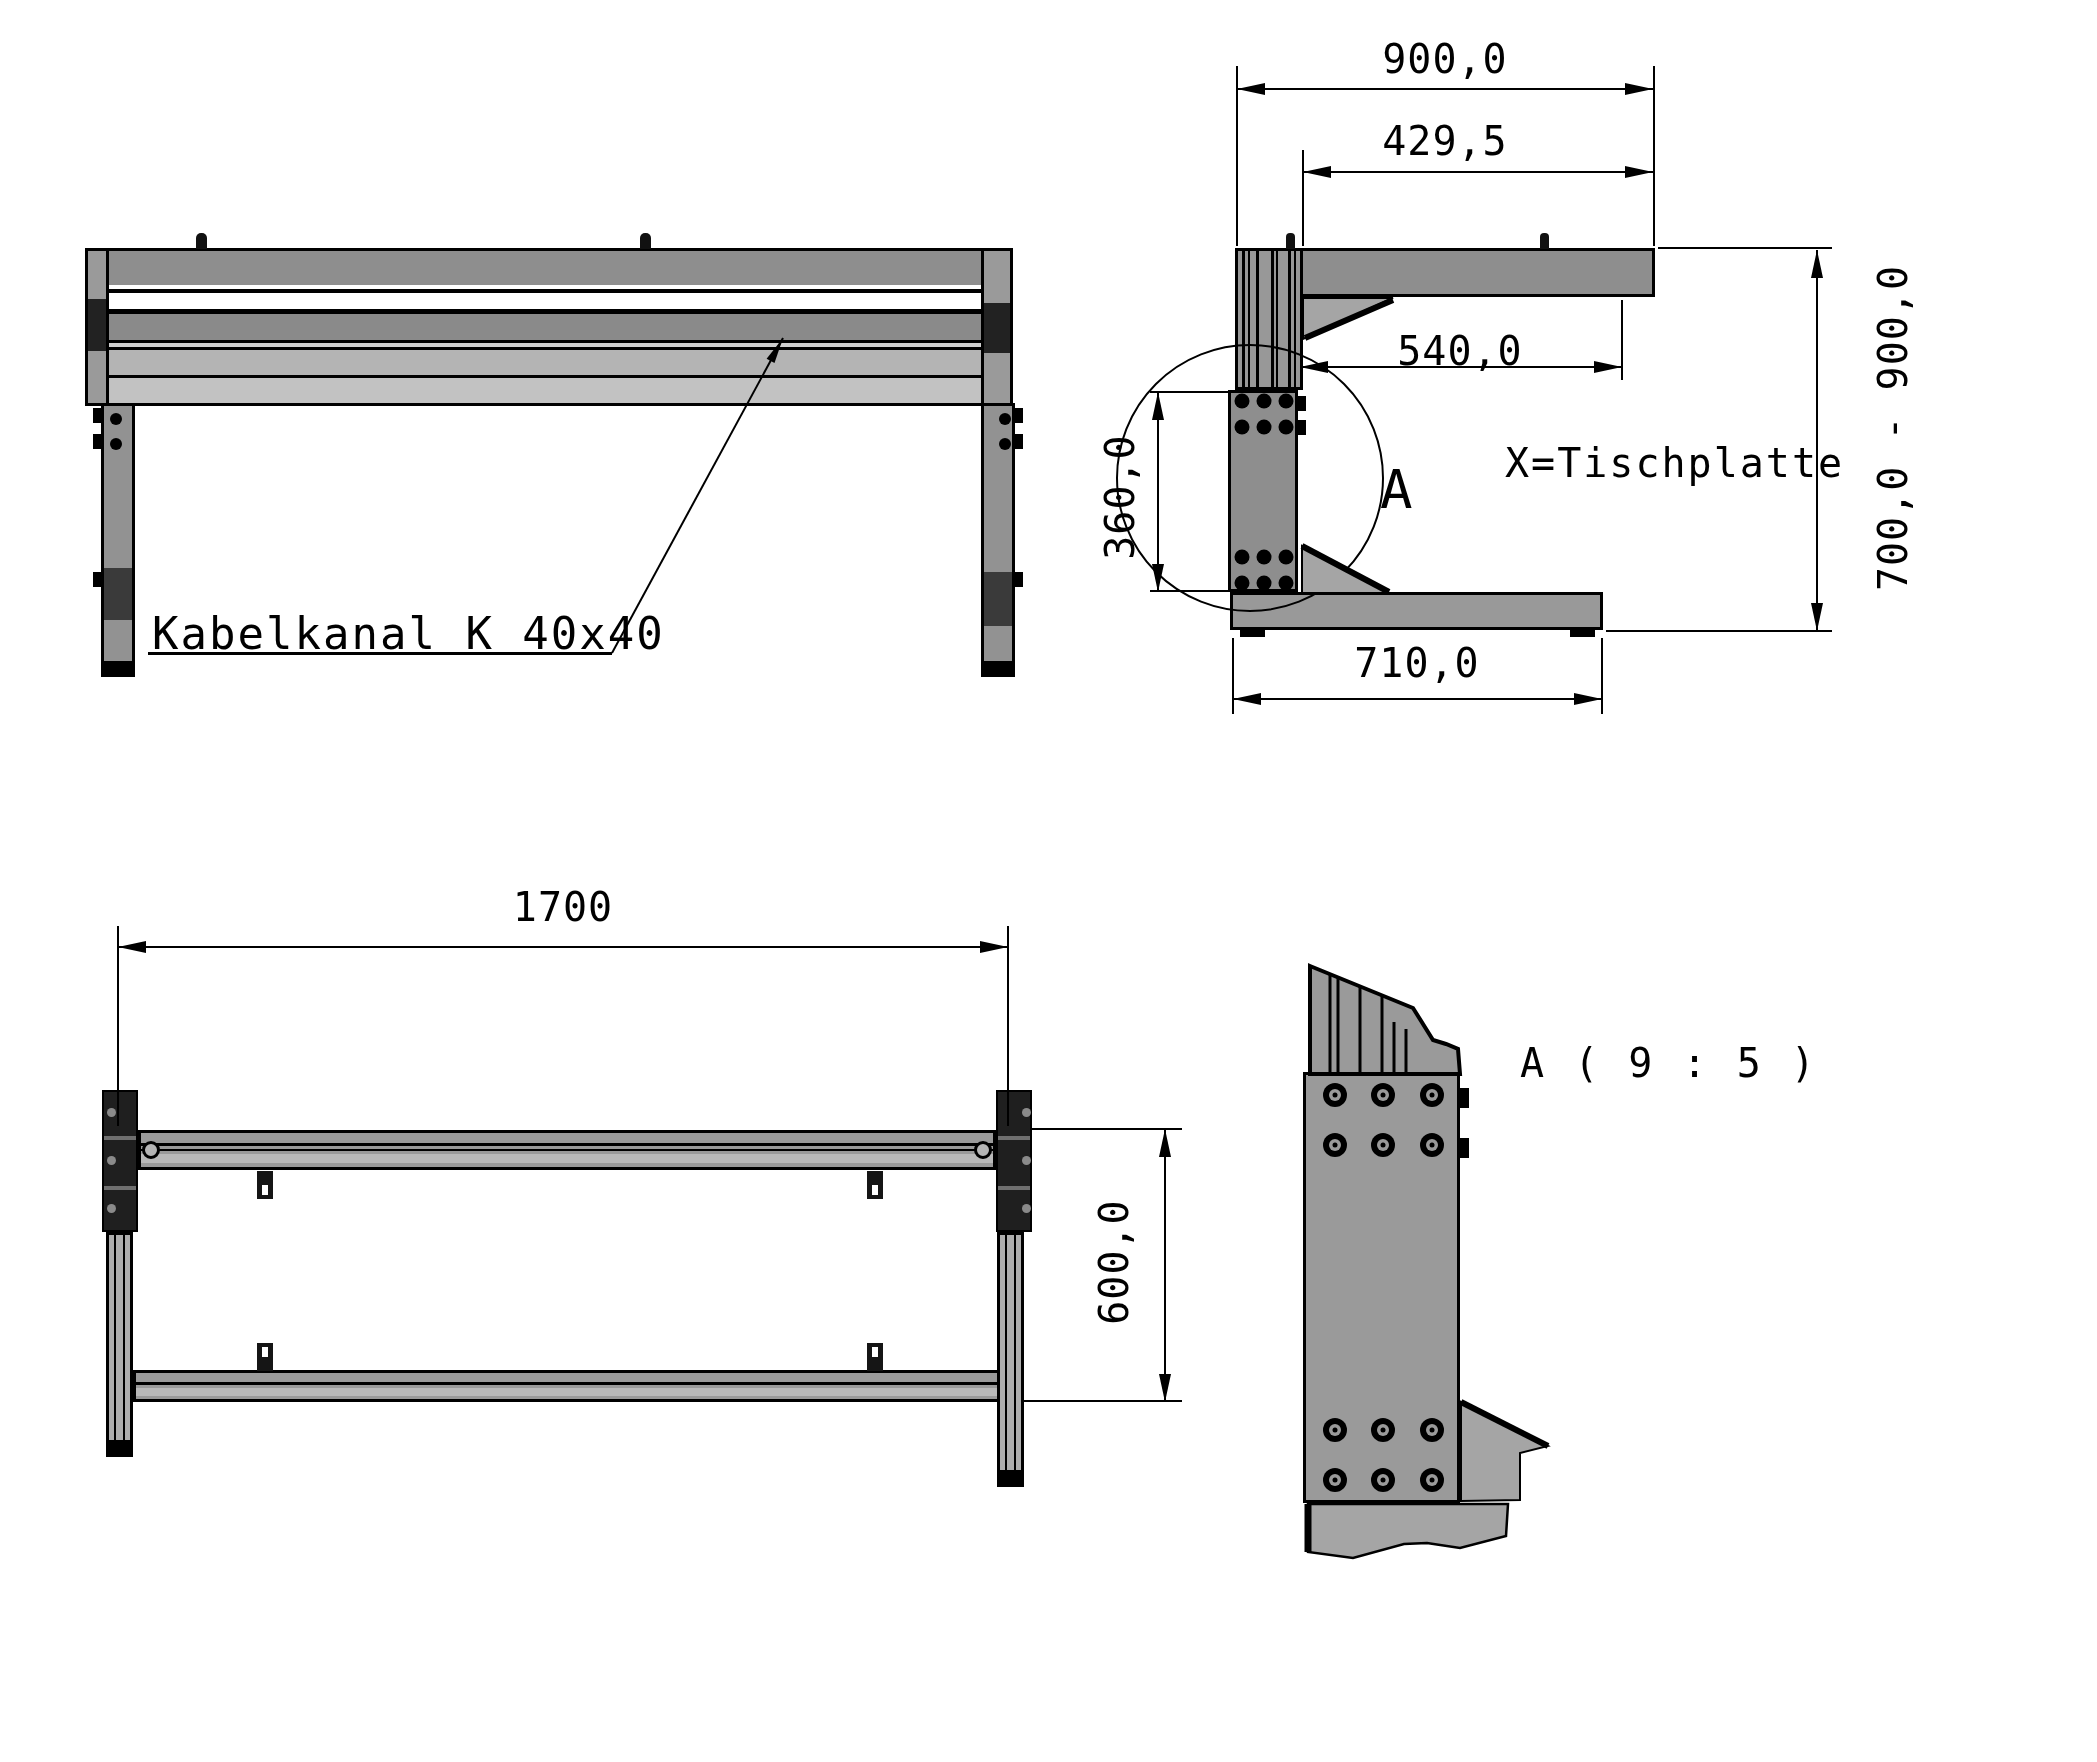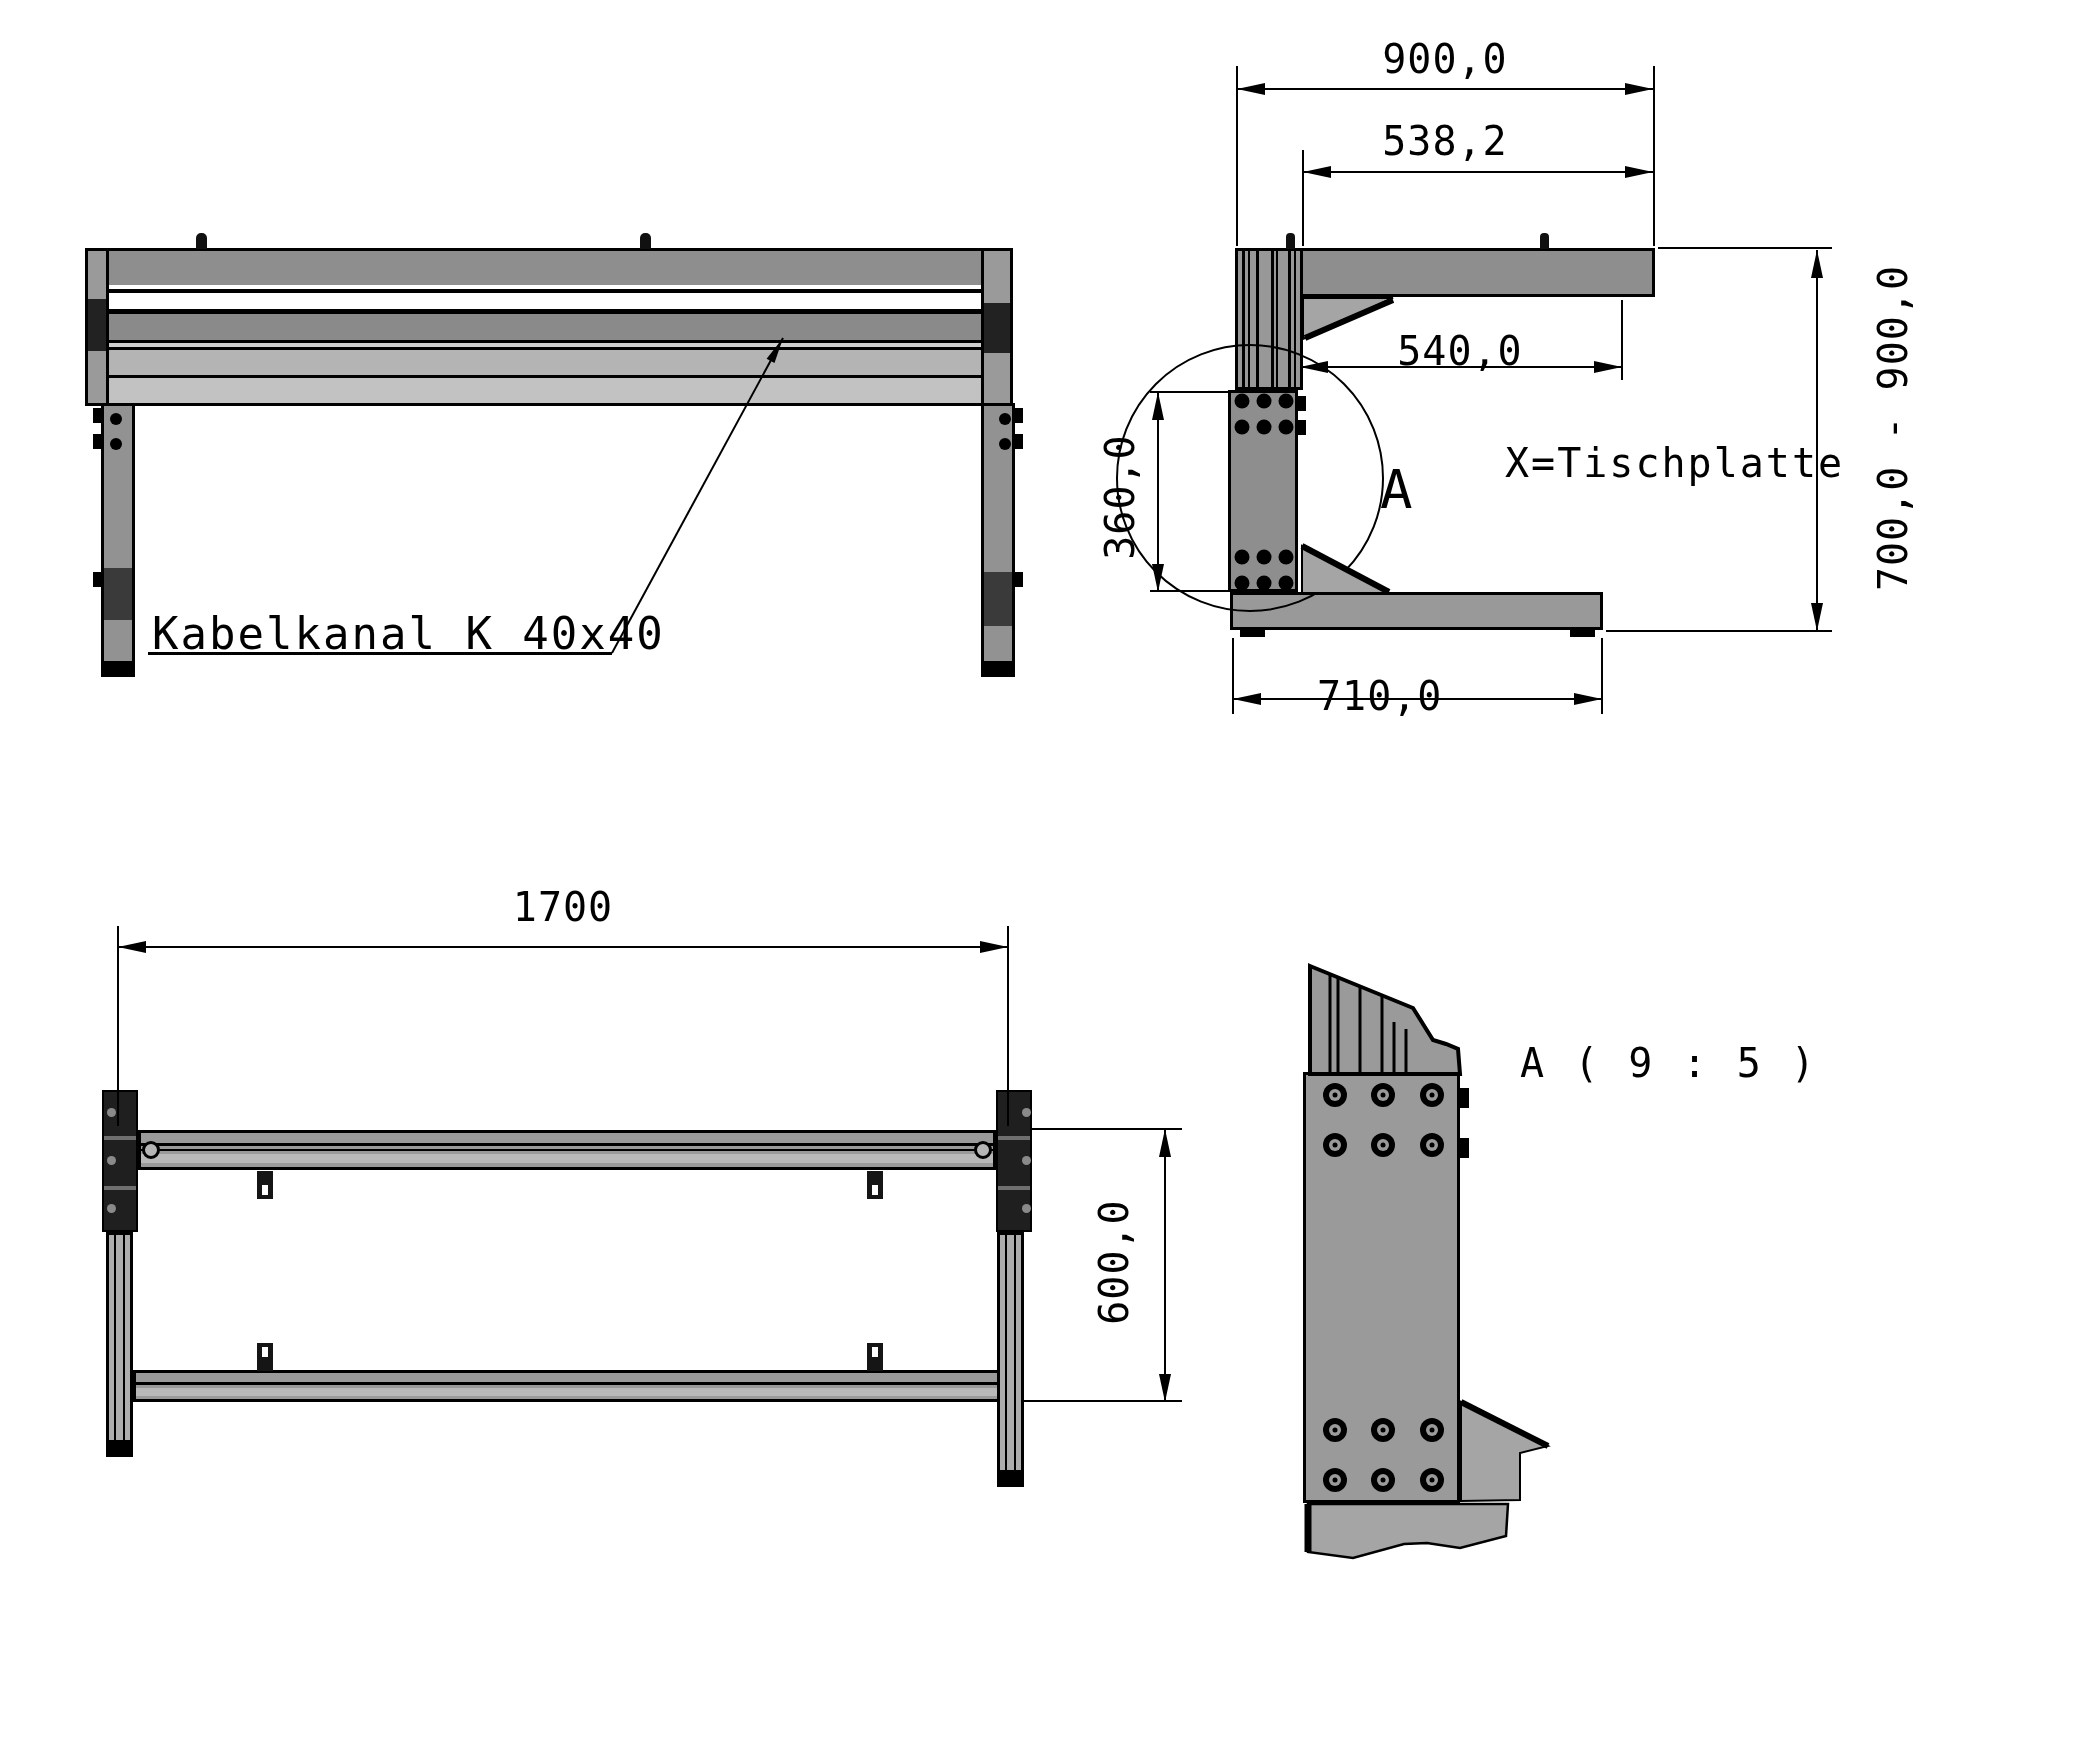--- a/index.html
+++ b/index.html
@@ -102,40 +102,40 @@
     <div class="txt" style="left:1505px;top:440px;font-size:40px;letter-spacing:2px;">X=Tischplatte</div>
     <div class="txt" style="left:1380px;top:458px;font-size:54px;">A</div>
 
     <div class="txt dim" style="left:1330px;top:36px;width:230px;text-align:center;">900,0</div>
     <div class="ln" style="left:1237px;top:88px;width:416px;height:2px;"></div>
     <div class="aL" style="left:1237px;top:83px;"></div>
     <div class="aR" style="left:1625px;top:83px;"></div>
     <div class="ln" style="left:1236px;top:66px;width:2px;height:180px;"></div>
     <div class="ln" style="left:1653px;top:66px;width:2px;height:180px;"></div>
 
-    <div class="txt dim" style="left:1330px;top:118px;width:230px;text-align:center;">538,2</div>
+    <div class="txt dim" style="left:1330px;top:118px;width:230px;text-align:center;">429,5</div>
     <div class="ln" style="left:1303px;top:171px;width:350px;height:2px;"></div>
     <div class="aL" style="left:1303px;top:166px;"></div>
     <div class="aR" style="left:1625px;top:166px;"></div>
     <div class="ln" style="left:1302px;top:150px;width:2px;height:96px;"></div>
 
     <div class="txt dim" style="left:1360px;top:328px;width:200px;text-align:center;">540,0</div>
     <div class="ln" style="left:1300px;top:366px;width:322px;height:2px;"></div>
     <div class="aL" style="left:1300px;top:361px;"></div>
     <div class="aR" style="left:1594px;top:361px;"></div>
     <div class="ln" style="left:1621px;top:300px;width:2px;height:80px;"></div>
 
     <div class="rotc" style="left:1120px;top:497px;"><span>360,0</span></div>
     <div class="ln" style="left:1157px;top:392px;width:2px;height:200px;"></div>
     <div class="aU" style="left:1152px;top:392px;"></div>
     <div class="aD" style="left:1152px;top:564px;"></div>
     <div class="ln" style="left:1150px;top:391px;width:78px;height:2px;"></div>
     <div class="ln" style="left:1150px;top:590px;width:78px;height:2px;"></div>
 
-    <div class="txt dim" style="left:1317px;top:640px;width:200px;margin-top:33px;">710,0</div>
+    <div class="txt dim" style="left:1317px;top:640px;width:200px;text-align:center;">710,0</div>
     <div class="ln" style="left:1233px;top:698px;width:369px;height:2px;"></div>
     <div class="aL" style="left:1233px;top:693px;"></div>
     <div class="aR" style="left:1574px;top:693px;"></div>
     <div class="ln" style="left:1232px;top:638px;width:2px;height:76px;"></div>
     <div class="ln" style="left:1601px;top:638px;width:2px;height:76px;"></div>
 
     <div class="rotc" style="left:1893px;top:428px;"><span>700,0 - 900,0</span></div>
     <div class="ln" style="left:1816px;top:250px;width:2px;height:381px;"></div>
     <div class="aU" style="left:1811px;top:250px;"></div>
     <div class="aD" style="left:1811px;top:603px;"></div>

